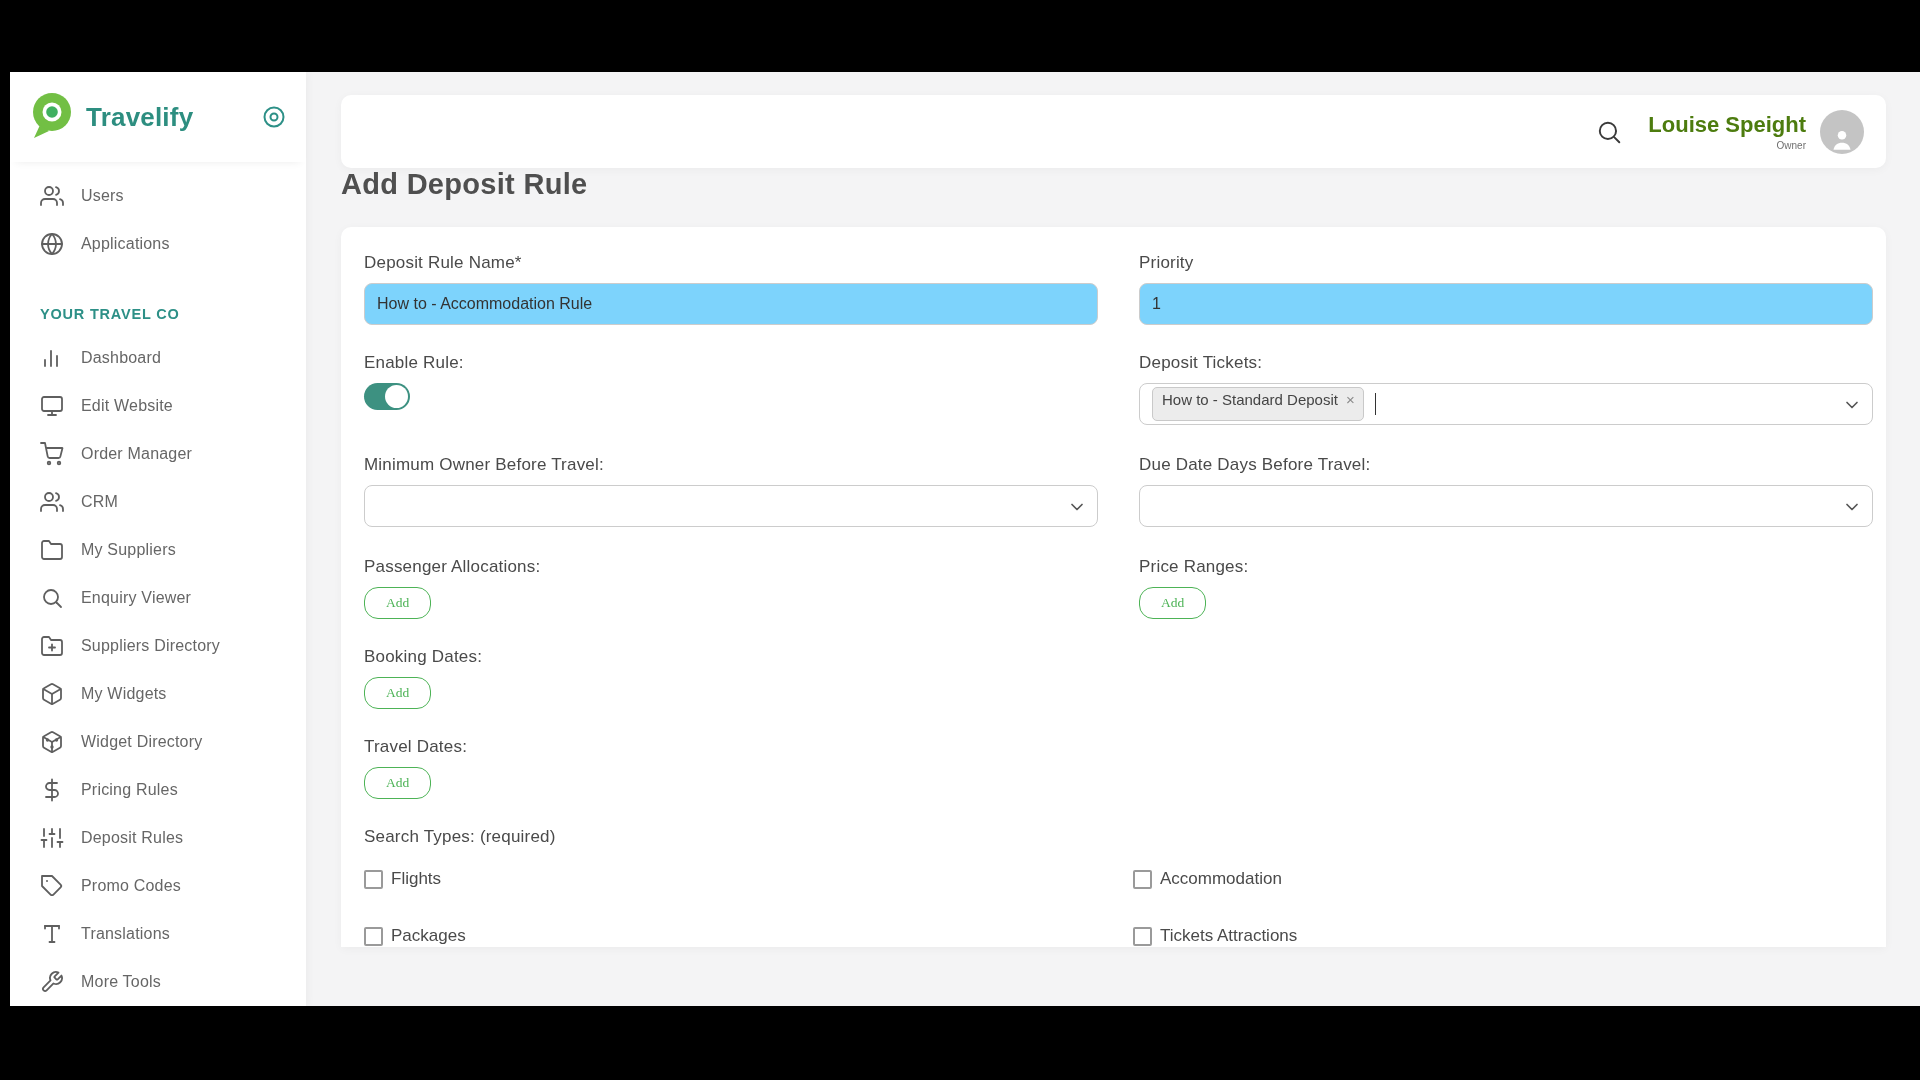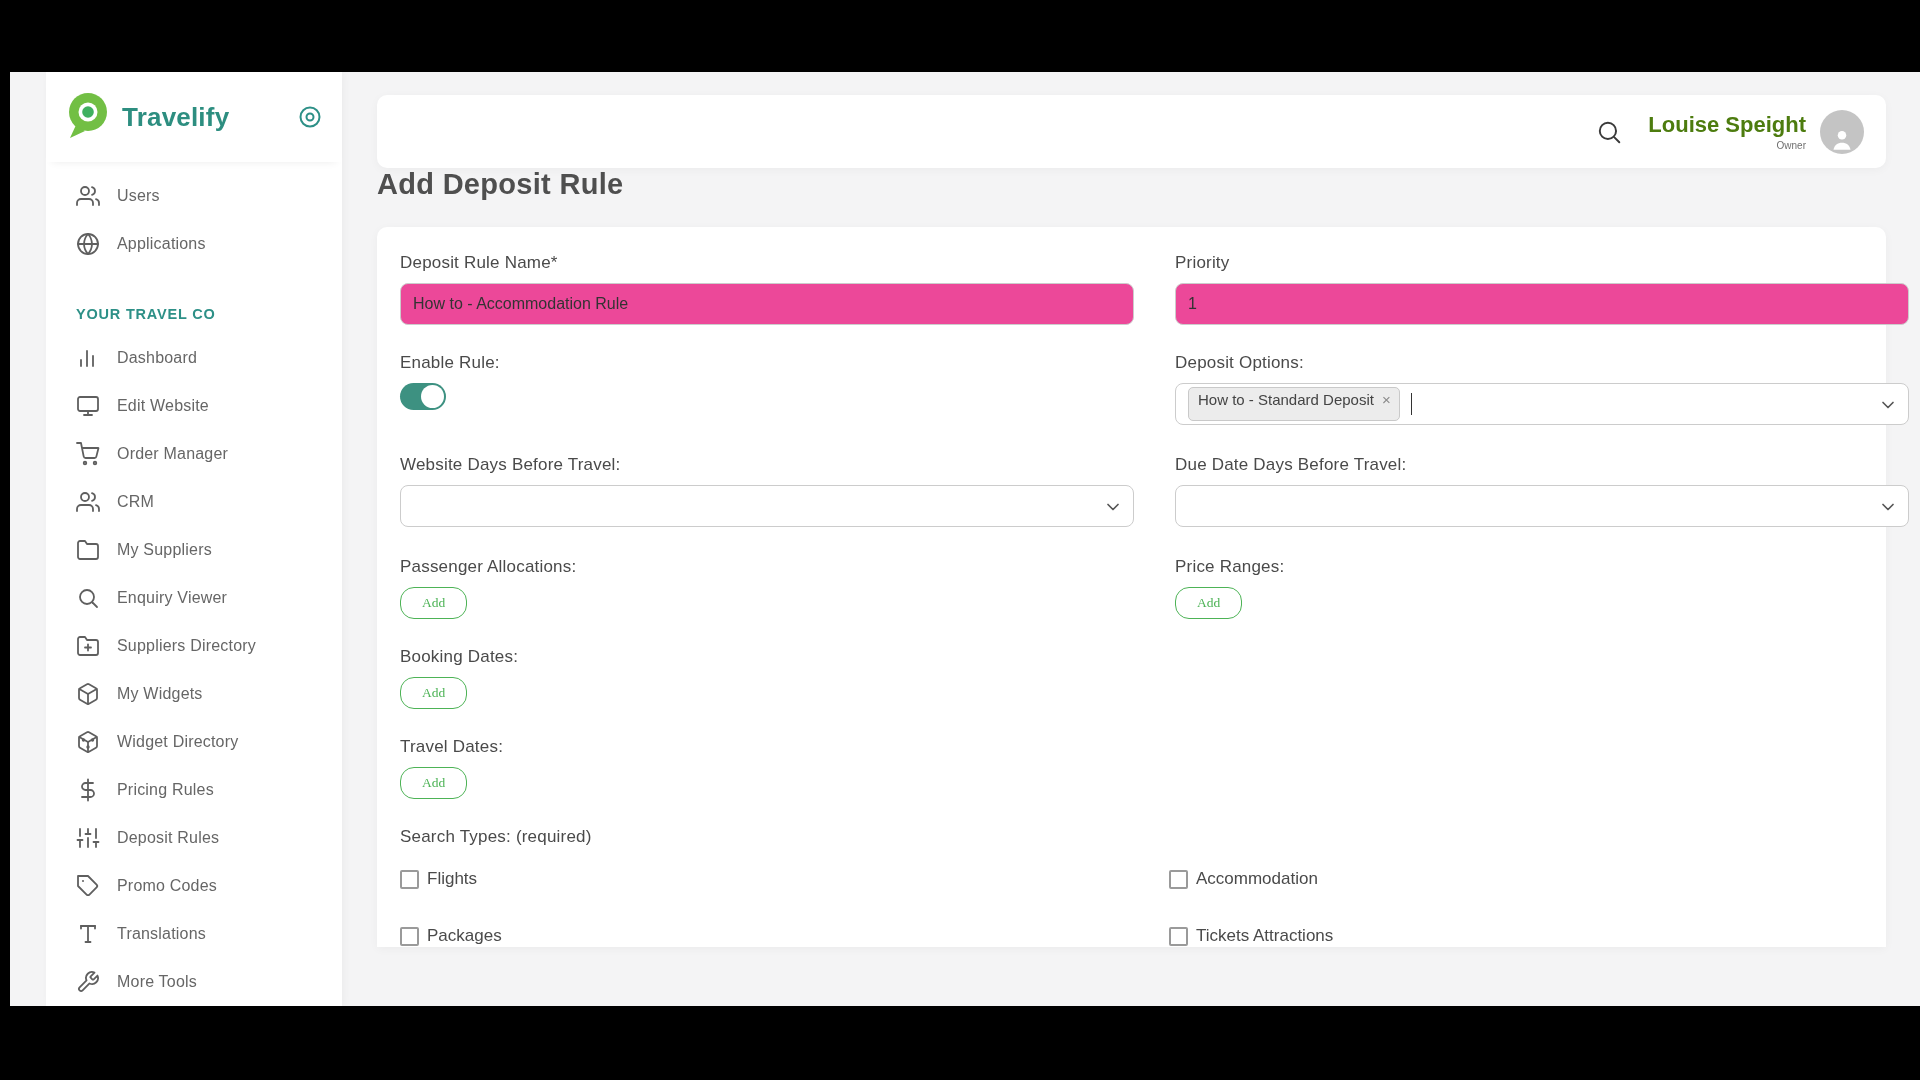--- a/index.html
+++ b/index.html
@@ -3,21 +3,21 @@
 <meta charset="utf-8">
 <style>
   * { margin:0; padding:0; box-sizing:border-box; }
   html,body { width:1920px; height:1080px; background:#000; overflow:hidden;
               font-family:"Liberation Sans", sans-serif; }
   .app { position:absolute; left:10px; top:72px; width:1910px; height:934px;
          background:#f4f4f5; display:flex; overflow:hidden; }
 
   
   .sidebar { width:296px; flex-shrink:0; background:#fff; position:relative;
-             box-shadow:2px 0 8px rgba(0,0,0,0.04); z-index:2;margin-left:36px; }
+             box-shadow:2px 0 8px rgba(0,0,0,0.04); z-index:2; }
   .brand-row { height:90px; display:flex; align-items:center; padding:0 18px 0 16px;
                box-shadow:0 6px 8px -6px rgba(0,0,0,0.08); }
   .brand-name { font-size:26px; font-weight:bold; color:#2d8e80; letter-spacing:0.2px; margin-left:10px; flex:1; }
   .sidebar-toggle { width:28px; height:28px; cursor:pointer; display:flex; align-items:center; justify-content:center; }
   .nav { padding-top:10px; }
   .nav-item { height:48px; display:flex; align-items:center; padding-left:30px; cursor:pointer; }
   .nav-item .nicon { width:24px; height:24px; margin-right:17px; flex-shrink:0; }
   .nav-item span.lbl { font-size:16px; color:#666; letter-spacing:0.2px; }
   .nav-gap { height:26px; }
   .nav-section { height:40px; display:flex; align-items:center; padding-left:30px;
@@ -37,21 +37,21 @@
             align-items:flex-end; justify-content:center; overflow:hidden; cursor:pointer; }
 
   .page-title { font-size:29px; font-weight:600; color:#4f4f4f; letter-spacing:0.3px; }
 
   .form-card { margin-top:26px; background:#fff; border-radius:10px 10px 0 0;
                box-shadow:0 2px 10px rgba(0,0,0,0.04); padding:26px 23px 40px 23px; height:720px; }
   .grid2 { display:grid; grid-template-columns:734px 734px; column-gap:35px;gap:41px; }
   .f-label { font-size:17px; color:#4a4a4a; margin-bottom:10px; letter-spacing:0.2px; }
   .t-input { width:100%; height:42px; border:1px solid #ccc; border-radius:8px;
              padding:0 12px; font-size:16px; color:#333; font-family:"Liberation Sans",sans-serif;
-             background:#ec4899; outline:none; }
+             background:#7dd3fc; outline:none; }
   .select-box { width:100%; height:42px; border:1px solid #ccc; border-radius:8px; background:#fff;
                 display:flex; align-items:center; padding:0 12px; cursor:pointer; position:relative; }
   .select-box .chev { position:absolute; right:10px; top:11px; }
   .chev svg { stroke:#555; fill:none; stroke-width:2; width:20px; height:20px; stroke-linecap:round; stroke-linejoin:round; }
 
   .row-gap-28 { height:28px; } .row-gap-30 { height:30px; }
 
   .toggle { width:46px; height:27px; background:#3d9181; border-radius:14px; position:relative; cursor:pointer; margin-top:2px; }
   .toggle .knob { position:absolute; right:2px; top:2px; width:23px; height:23px; border-radius:50%; background:#fff; }
 
@@ -276,41 +276,41 @@
       <div class="row-gap-28"></div>
 
       <div class="grid2">
         <div>
           <div class="f-label">Enable Rule:</div>
           <div class="toggle">
               <span class="knob"></span>
             </div>
         </div>
         <div>
-          <div class="f-label">Deposit Options:</div>
+          <div class="f-label">Deposit Tickets:</div>
           <div class="select-box">
             <span class="chip">
               <span>How to - Standard Deposit</span>
               <span class="chip-x">×</span>
             </span>
             <span class="caret"></span>
             <span class="chev">
               <svg viewBox="0 0 24 24">
                   <polyline points="6 9 12 15 18 9"></polyline>
                 </svg>
             </span>
           </div>
         </div>
       </div>
 
       <div class="row-gap-30"></div>
 
       <div class="grid2">
         <div>
-          <div class="f-label">Website Days Before Travel:</div>
+          <div class="f-label">Minimum Owner Before Travel:</div>
           <div class="select-box">
             <span></span>
             <span class="chev">
               <svg viewBox="0 0 24 24">
                   <polyline points="6 9 12 15 18 9"></polyline>
                 </svg>
             </span>
           </div>
         </div>
         <div>

